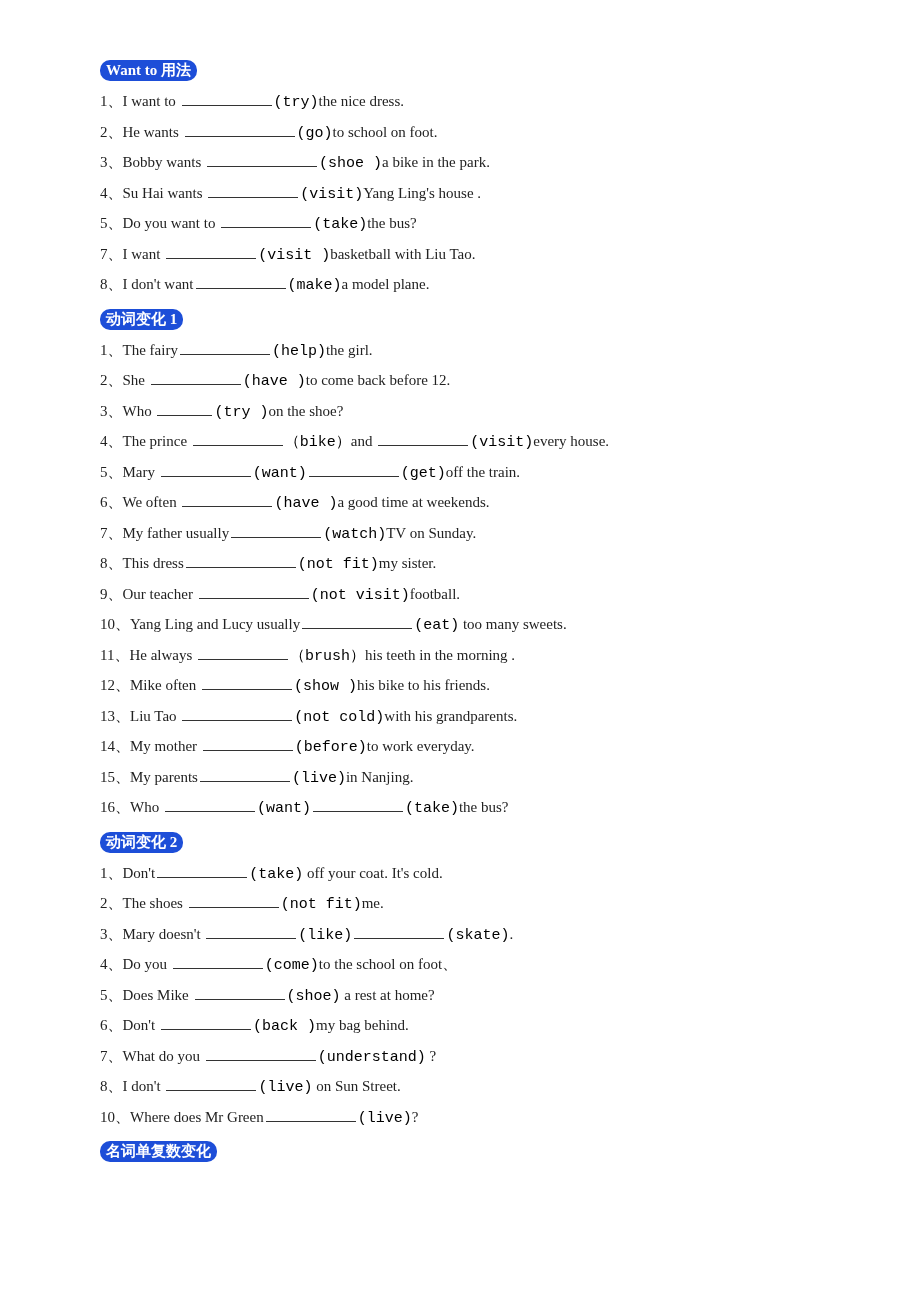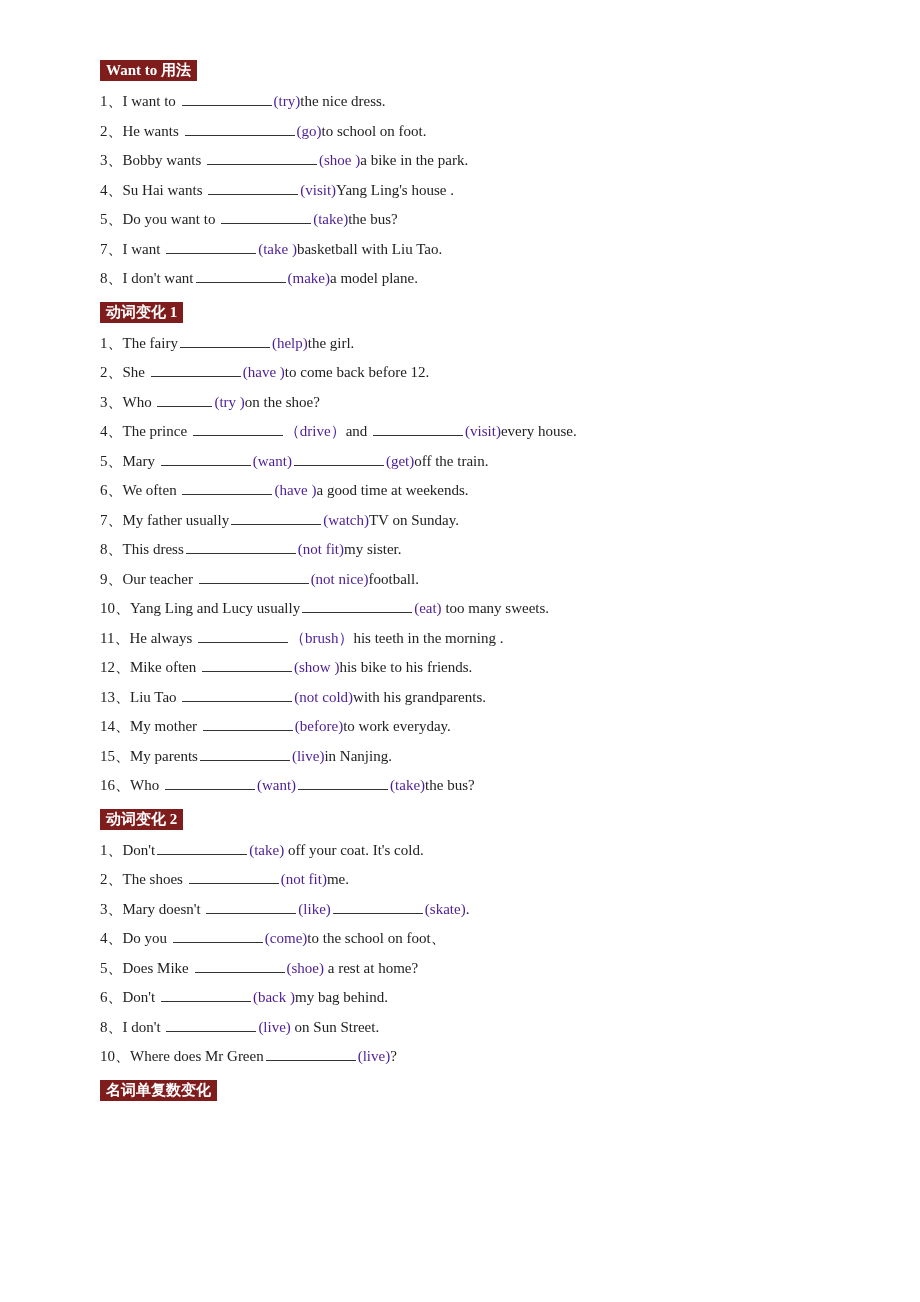--- a/index.html
+++ b/index.html
@@ -7,76 +7,78 @@
       background: #fff;
       font-family: "SimSun", "宋体", serif;
       font-size: 15px;
       color: #222;
       padding: 60px 80px 60px 100px;
       width: 920px;
       min-height: 1302px;
     }
     .section-title {
       display: inline-block;
-      background: #7f1d1d;
+      background: #1d4ed8;
       color: #fff;
       font-weight: bold;
       padding: 1px 6px;
       margin-bottom: 8px;
       font-size: 15px;
+      border-radius: 10px;
     }
     .exercise-list {
       list-style: none;
       margin-bottom: 10px;
     }
     .exercise-list li {
       margin-bottom: 4px;
       line-height: 1.7;
     }
     .blank {
       display: inline-block;
       border-bottom: 1px solid #333;
       min-width: 80px;
       margin: 0 2px;
     }
     .blank-short { min-width: 55px; }
     .blank-medium { min-width: 90px; }
     .blank-long { min-width: 110px; }
-    .hint { color: #4c1d95; }
+    .hint { color: #000000; font-family: Liberation Mono, monospace; }
   </style>
 </head>
 <body>
 
 <div id="app"><div class="section-title">Want to  用法</div><ul class="exercise-list">
       <li>1、I want to  <span class="blank blank-medium"></span><span class="hint">(try)</span>the nice dress.</li>
       <li>2、He wants  <span class="blank blank-long"></span><span class="hint">(go)</span>to school on foot.</li>
       <li>3、Bobby wants  <span class="blank blank-long"></span><span class="hint">(shoe )</span>a bike in the park.</li>
       <li>4、Su Hai wants  <span class="blank blank-medium"></span><span class="hint">(visit)</span>Yang Ling's house .</li>
       <li>5、Do you want to  <span class="blank blank-medium"></span><span class="hint">(take)</span>the bus?</li>
-      <li>7、I want  <span class="blank blank-medium"></span><span class="hint">(take )</span>basketball with Liu Tao.</li>
+      <li>7、I want  <span class="blank blank-medium"></span><span class="hint">(visit )</span>basketball with Liu Tao.</li>
       <li>8、I don't want<span class="blank blank-medium"></span><span class="hint">(make)</span>a model plane.</li>
     </ul><div class="section-title">动词变化 1</div><ul class="exercise-list">
       <li>1、The fairy<span class="blank blank-medium"></span><span class="hint">(help)</span>the girl.</li>
       <li>2、She  <span class="blank blank-medium"></span><span class="hint">(have )</span>to come back before 12.</li>
       <li>3、Who  <span class="blank blank-short"></span><span class="hint">(try )</span>on the shoe?</li>
-      <li>4、The prince  <span class="blank blank-medium"></span><span class="hint">（drive）</span>and  <span class="blank blank-medium"></span><span class="hint">(visit)</span>every house.</li>
+      <li>4、The prince  <span class="blank blank-medium"></span><span class="hint">（bike）</span>and  <span class="blank blank-medium"></span><span class="hint">(visit)</span>every house.</li>
       <li>5、Mary  <span class="blank blank-medium"></span><span class="hint">(want)</span><span class="blank blank-medium"></span><span class="hint">(get)</span>off the train.</li>
       <li>6、We often  <span class="blank blank-medium"></span><span class="hint">(have )</span>a good time at weekends.</li>
       <li>7、My father usually<span class="blank blank-medium"></span><span class="hint">(watch)</span>TV on Sunday.</li>
       <li>8、This dress<span class="blank blank-long"></span><span class="hint">(not fit)</span>my sister.</li>
-      <li>9、Our teacher  <span class="blank blank-long"></span><span class="hint">(not nice)</span>football.</li>
+      <li>9、Our teacher  <span class="blank blank-long"></span><span class="hint">(not visit)</span>football.</li>
       <li>10、Yang Ling and Lucy usually<span class="blank blank-long"></span><span class="hint">(eat)</span> too many sweets.</li>
       <li>11、He always   <span class="blank blank-medium"></span><span class="hint">（brush）</span>his teeth in the morning .</li>
       <li>12、Mike often  <span class="blank blank-medium"></span><span class="hint">(show )</span>his bike to his friends.</li>
       <li>13、Liu Tao  <span class="blank blank-long"></span><span class="hint">(not cold)</span>with his grandparents.</li>
       <li>14、My mother  <span class="blank blank-medium"></span><span class="hint">(before)</span>to work everyday.</li>
       <li>15、My parents<span class="blank blank-medium"></span><span class="hint">(live)</span>in Nanjing.</li>
       <li>16、Who  <span class="blank blank-medium"></span><span class="hint">(want)</span><span class="blank blank-medium"></span><span class="hint">(take)</span>the bus?</li>
     </ul><div class="section-title">动词变化 2</div><ul class="exercise-list">
       <li>1、Don't<span class="blank blank-medium"></span><span class="hint">(take)</span> off your coat. It's cold.</li>
       <li>2、The shoes  <span class="blank blank-medium"></span><span class="hint">(not fit)</span>me.</li>
       <li>3、Mary doesn't  <span class="blank blank-medium"></span><span class="hint">(like)</span><span class="blank blank-medium"></span><span class="hint">(skate)</span>.</li>
       <li>4、Do you  <span class="blank blank-medium"></span><span class="hint">(come)</span>to the school on foot、</li>
       <li>5、Does Mike  <span class="blank blank-medium"></span><span class="hint">(shoe)</span> a rest at home?</li>
       <li>6、Don't  <span class="blank blank-medium"></span><span class="hint">(back )</span>my bag behind.</li>
+      <li>7、What do you  <span class="blank blank-long"></span><span class="hint">(understand)</span> ?</li>
       <li>8、I don't  <span class="blank blank-medium"></span><span class="hint">(live)</span> on Sun Street.</li>
       <li>10、Where does Mr Green<span class="blank blank-medium"></span><span class="hint">(live)</span>?</li>
     </ul><div class="section-title">名词单复数变化</div></div>
 
 </body></html>

